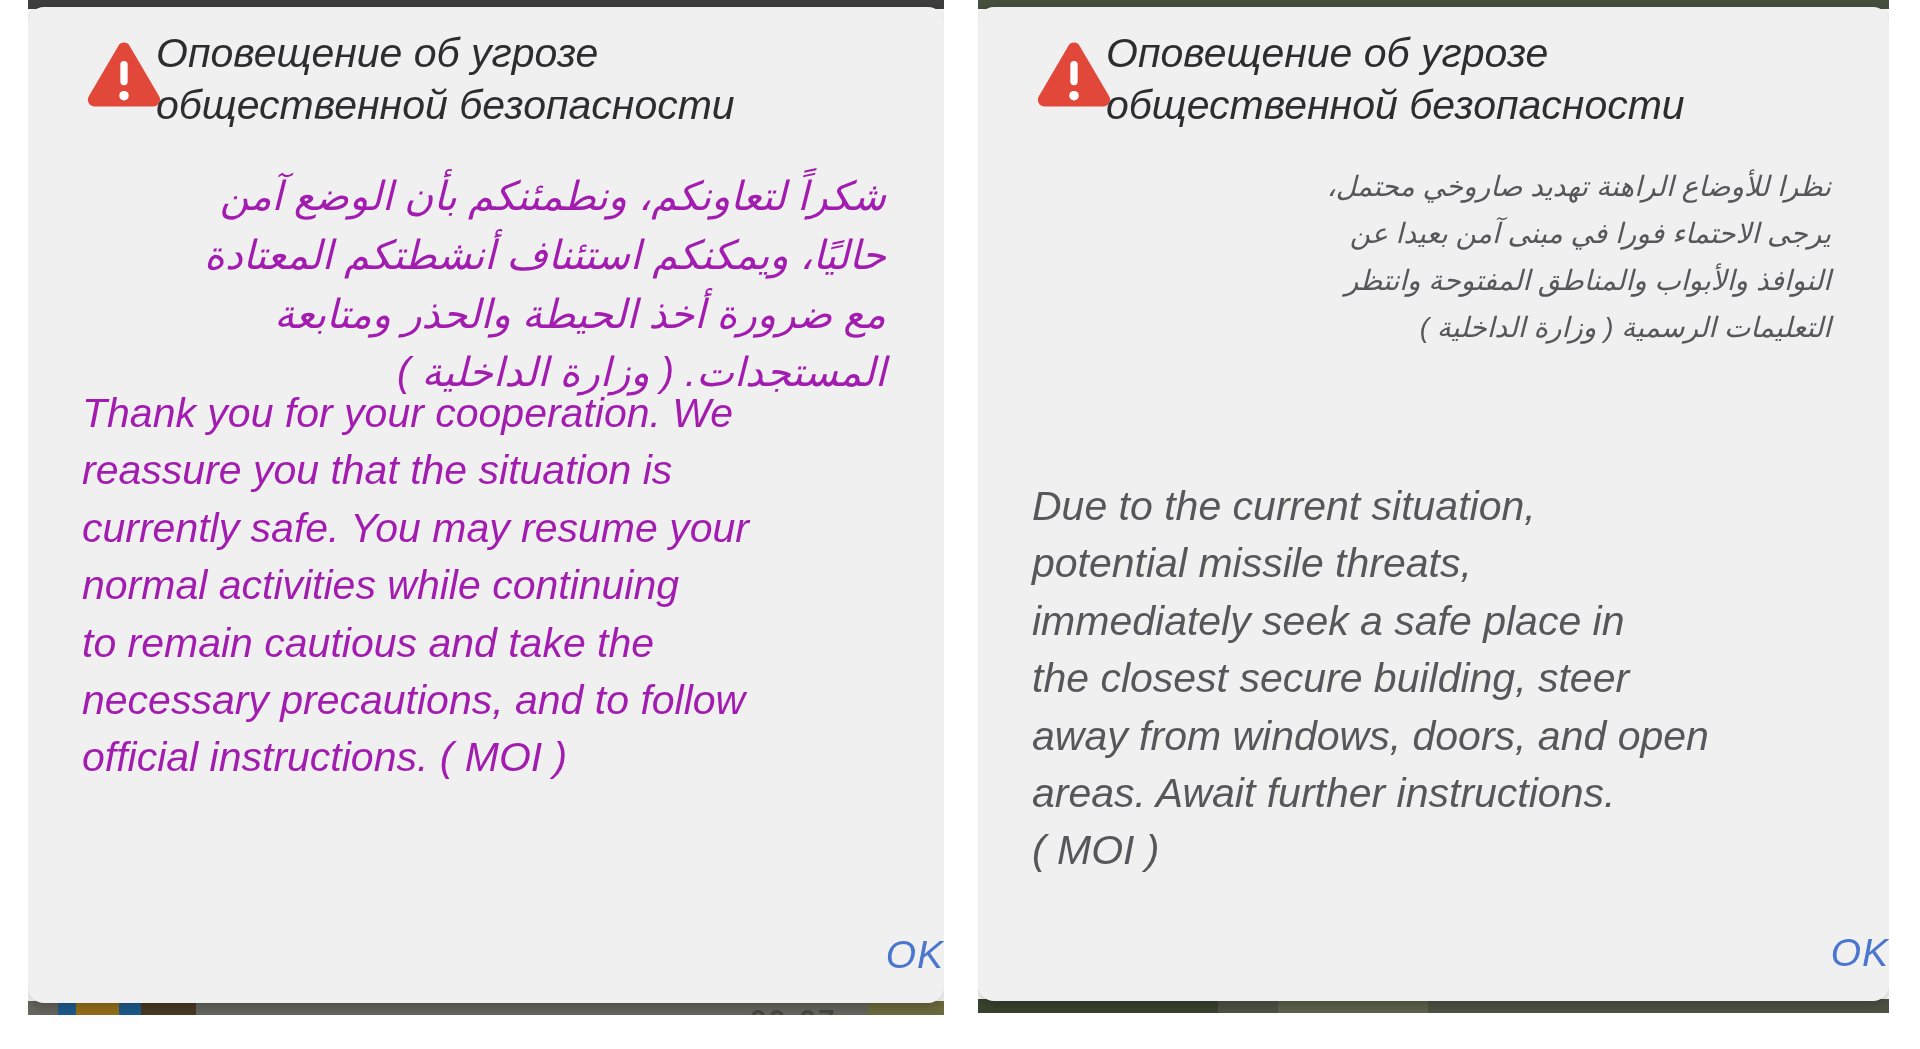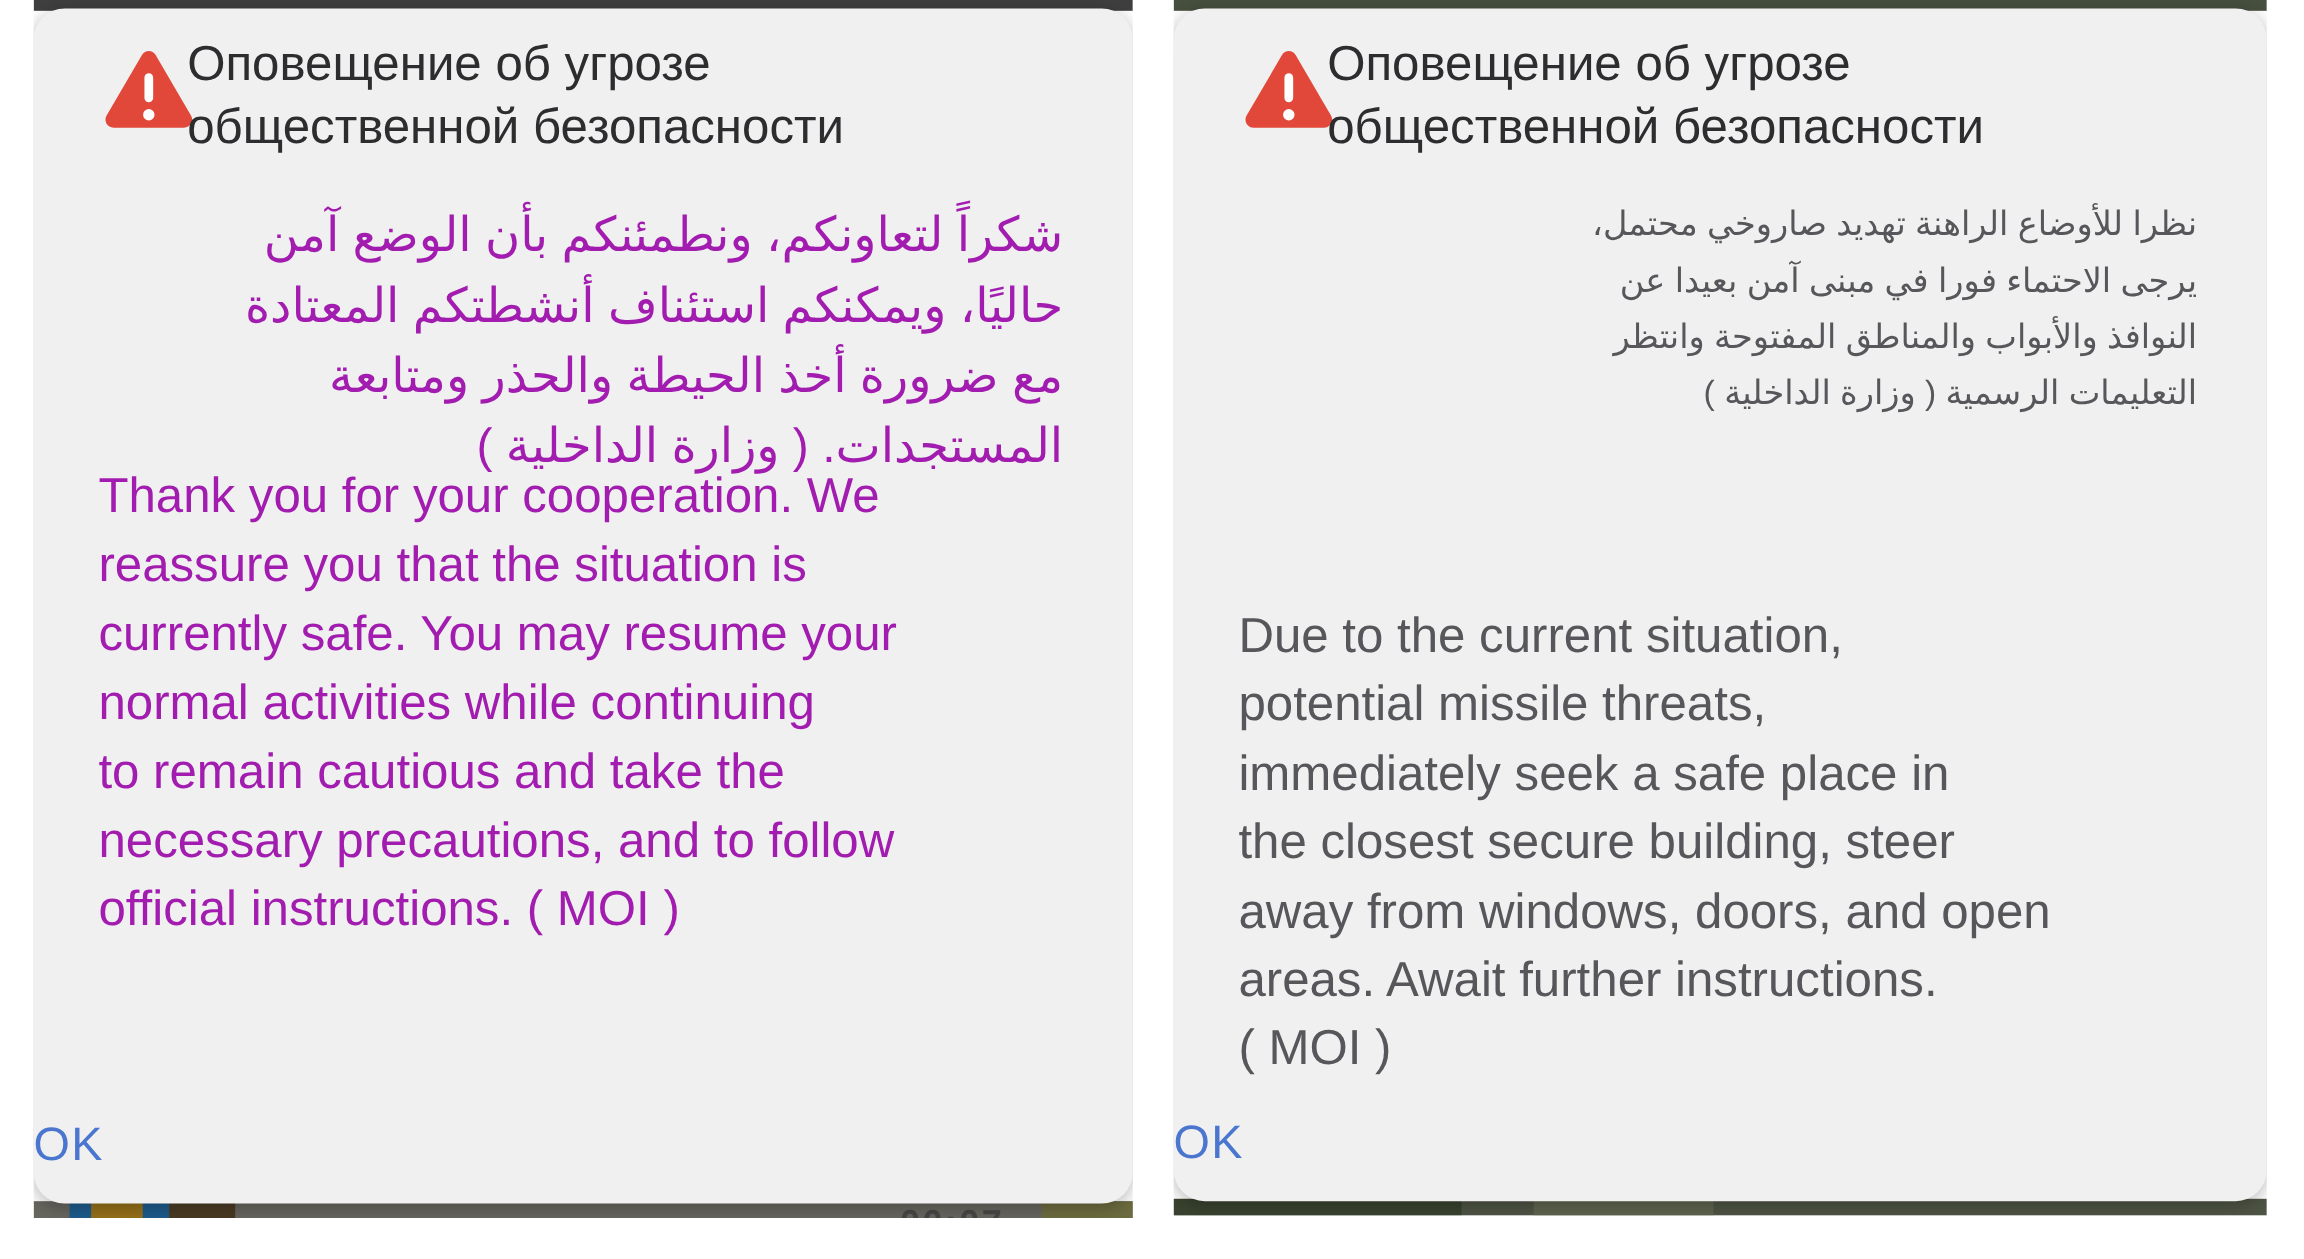--- a/index.html
+++ b/index.html
@@ -25,47 +25,48 @@
   #panel-right .seg-1 { left: 0;     width: 240px; }
   #panel-right .seg-2 { left: 300px; width: 150px; }
   .timestamp {
     position: absolute; left: 722px; top: 2px;
     font-size: 30px; font-weight: bold; color: #3e3e3e; opacity: 0.75;
     letter-spacing: 2px;
   }
 
   .dialog {
     position: absolute; left: 0; right: 0; top: 7px; bottom: 12px;
-    border-radius: 26px;
+    border-radius: 16px;
     box-shadow: 0 3px 14px rgba(0,0,0,0.28);
+    font-style: italic;
   }
   .hdr-icon { position: absolute; top: 34px; left: 58px; width: 76px; height: 70px; }
   .dlg-title {
     position: absolute; top: 20px; left: 128px; right: 24px;
     font-size: 41px; line-height: 1.27; font-weight: 400;
     white-space: pre-line;
   }
   .body-ar {
     position: absolute; left: 54px; right: 58px;
     direction: rtl; text-align: right;
     white-space: pre-line;
   }
   .body-en {
     position: absolute; left: 54px; right: 30px;
     font-size: 41px; line-height: 1.40;
     white-space: pre-line;
   }
   #panel-left  .body-ar { top: 160px; font-size: 40px; line-height: 1.47; }
   #panel-left  .body-en { top: 378px; }
   #panel-right .body-ar { top: 156px; font-size: 28px; line-height: 1.68; }
-  #panel-right .body-en { top: 494px; }
+  #panel-right .body-en { top: 471px; }
 
   .ok-btn {
     position: absolute; bottom: 26px; left: 0; right: 0;
-    text-align: left;
+    text-align: right;
     font-size: 39px; font-weight: 400; letter-spacing: 1px;
     cursor: pointer;
   }
 </style>
 </head>
 <body>
 
 <div class="panel" id="panel-left">
   <div class="strip-top" style="background: rgb(63, 63, 63);"></div>
   <div class="strip-bottom" style="background: rgb(103, 102, 95);">

